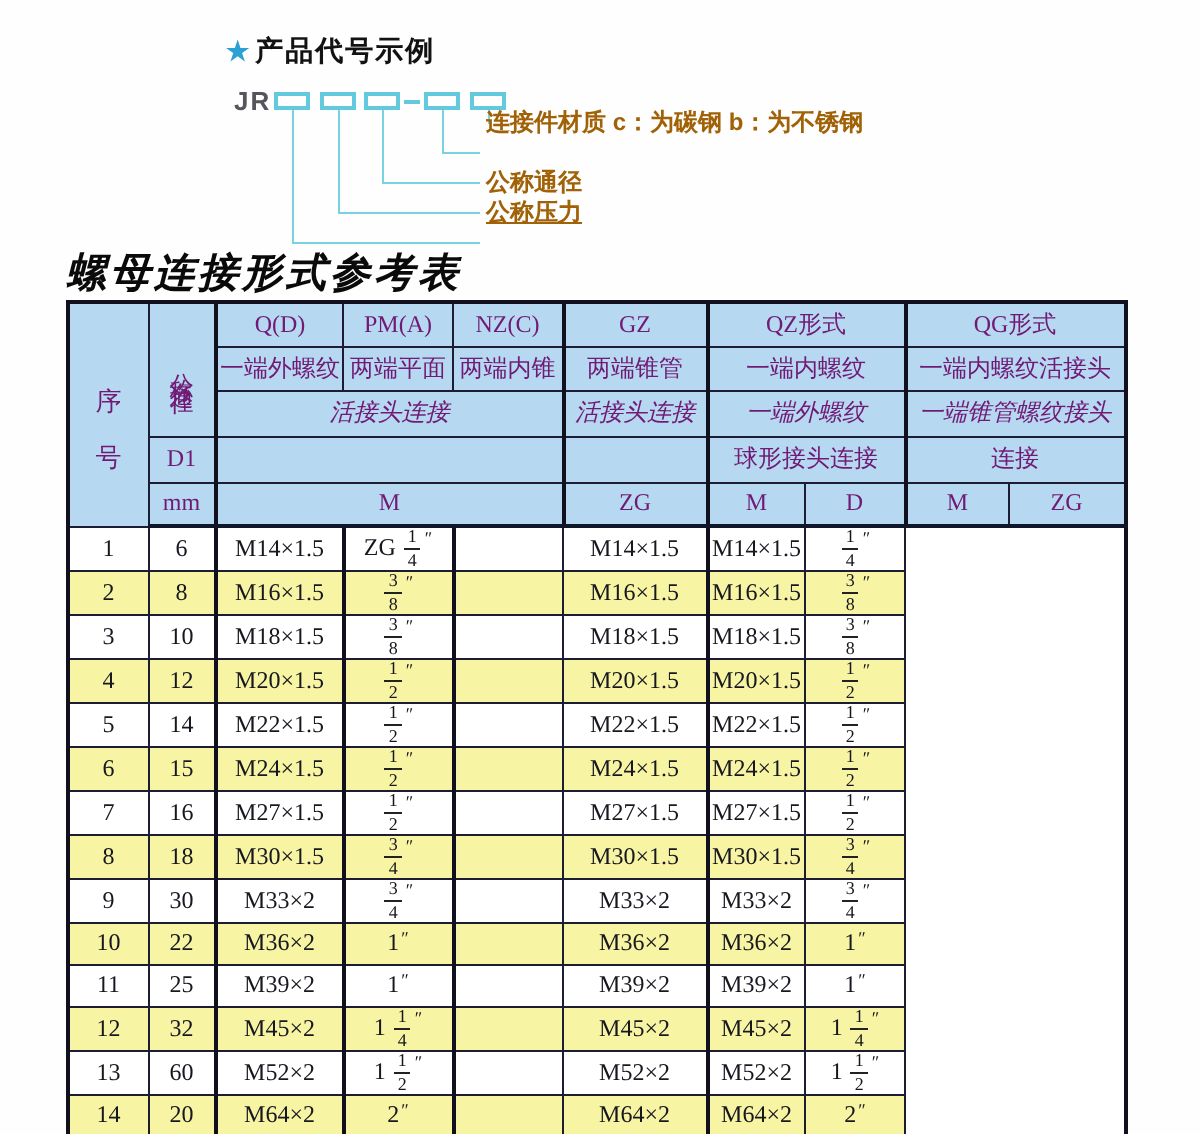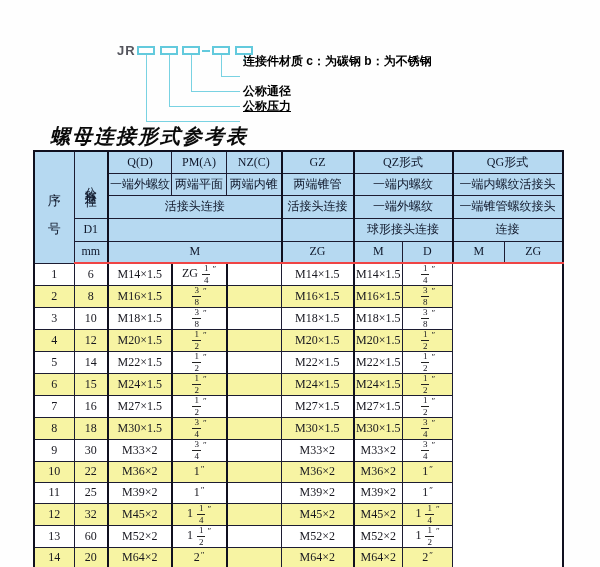--- a/index.html
+++ b/index.html
@@ -15,58 +15,59 @@
   .diag-title .star { color:#2aa0d5; font-size:13px; margin-right:2px; }
   .jr { position:absolute; left:117px; top:43px; font-family:"Liberation Sans",sans-serif;
     font-size:13px; font-weight:bold; color:#54555d; letter-spacing:1px; }
   .code-box { position:absolute; top:46px; width:18px; height:9px;
     border:2px solid #63cadd; background:#fff; }
   .code-dash { position:absolute; top:50px; width:8px; height:2px; background:#63cadd; }
   .cline { position:absolute; background:#79d2e2; }
   .vline { width:1px; }
   .hline { height:1px; }
   .diag-label { position:absolute; left:243px; height:15px; font-family:"Liberation Sans",sans-serif;
-    font-size:12px; font-weight:bold; color:#000000; white-space:nowrap; line-height:15px; }
-
-  
-  .table-title { position:absolute; left:50px; top:123px; font-size:20px; font-weight:bold;
+    font-size:12px; font-weight:bold; color:#a16207; white-space:nowrap; line-height:15px; }
+
+  
+  .table-title { position:absolute; left:33px; top:123px; font-size:20px; font-weight:bold;
     color:#0a0a0a; font-style:italic; letter-spacing:2px; font-family:"Liberation Serif",serif; }
 
   
   .tblwrap { position:absolute; left:33px; top:150px; }
   table { border-collapse:collapse; table-layout:fixed; background:#fff; }
   th, td { border:1px solid #1c1c32; text-align:center; vertical-align:middle;
     font-size:12px; padding:0 1px; overflow:hidden; white-space:nowrap; }
   table { border:2px solid #10101f; }
-  thead th { background:#b6d9f1; font-weight:normal; color:#0f172a; }
+  thead th { background:#b6d9f1; font-weight:normal; color:#701a75; }
   thead tr.h1 th { height:22px; }
   thead tr.h2 th { height:22px; }
-  thead tr.h3 th { height:23px; }
+  thead tr.h3 th { height:23px;font-style:italic; }
   thead tr.h4 th { height:23px; }
-  thead tr.h5 th { height:22px; border-bottom:2px solid #ef4444; }
+  thead tr.h5 th { height:22px; border-bottom:2px solid #0f172a; }
   tbody td { height:20.9px; color:#17171f; }
   tbody tr:nth-child(even) td { background:#f7f4a3; }
   .tl { border-left:2px solid #10101f; }
   .latin { font-family:"Liberation Serif",serif; }
   .vtext { writing-mode:vertical-rl; text-orientation:upright; display:inline-block;
     line-height:1; }
   .vtext.bore { letter-spacing:3px; font-size:12px; }
   .vtext.seqv { letter-spacing:30px; font-size:13px; padding-top:14px; }
 
   
   .frac { display:inline-block; vertical-align:middle; text-align:center; line-height:1; margin:0 1px; }
   .frac .num { display:block; font-size:9px; padding:0 2px 1px; border-bottom:1px solid #222; }
   .frac .den { display:block; font-size:9px; padding-top:1px; }
   .inch { font-size:9px; vertical-align:top; margin-left:1px; }
 </style>
 </head>
 <body>
 
 <div id="page">
 
+  <div class="diag-title"><span class="star">★</span><span>产品代号示例</span></div>
 
   <div class="jr">JR</div>
 
   <span class="code-box" style="left:137px;"></span>
   <span class="code-box" style="left:160px;"></span>
   <span class="code-box" style="left:182px;"></span>
   <span class="code-dash" style="left:202px;"></span>
   <span class="code-box" style="left:212px;"></span>
   <span class="code-box" style="left:235px;"></span>
 

